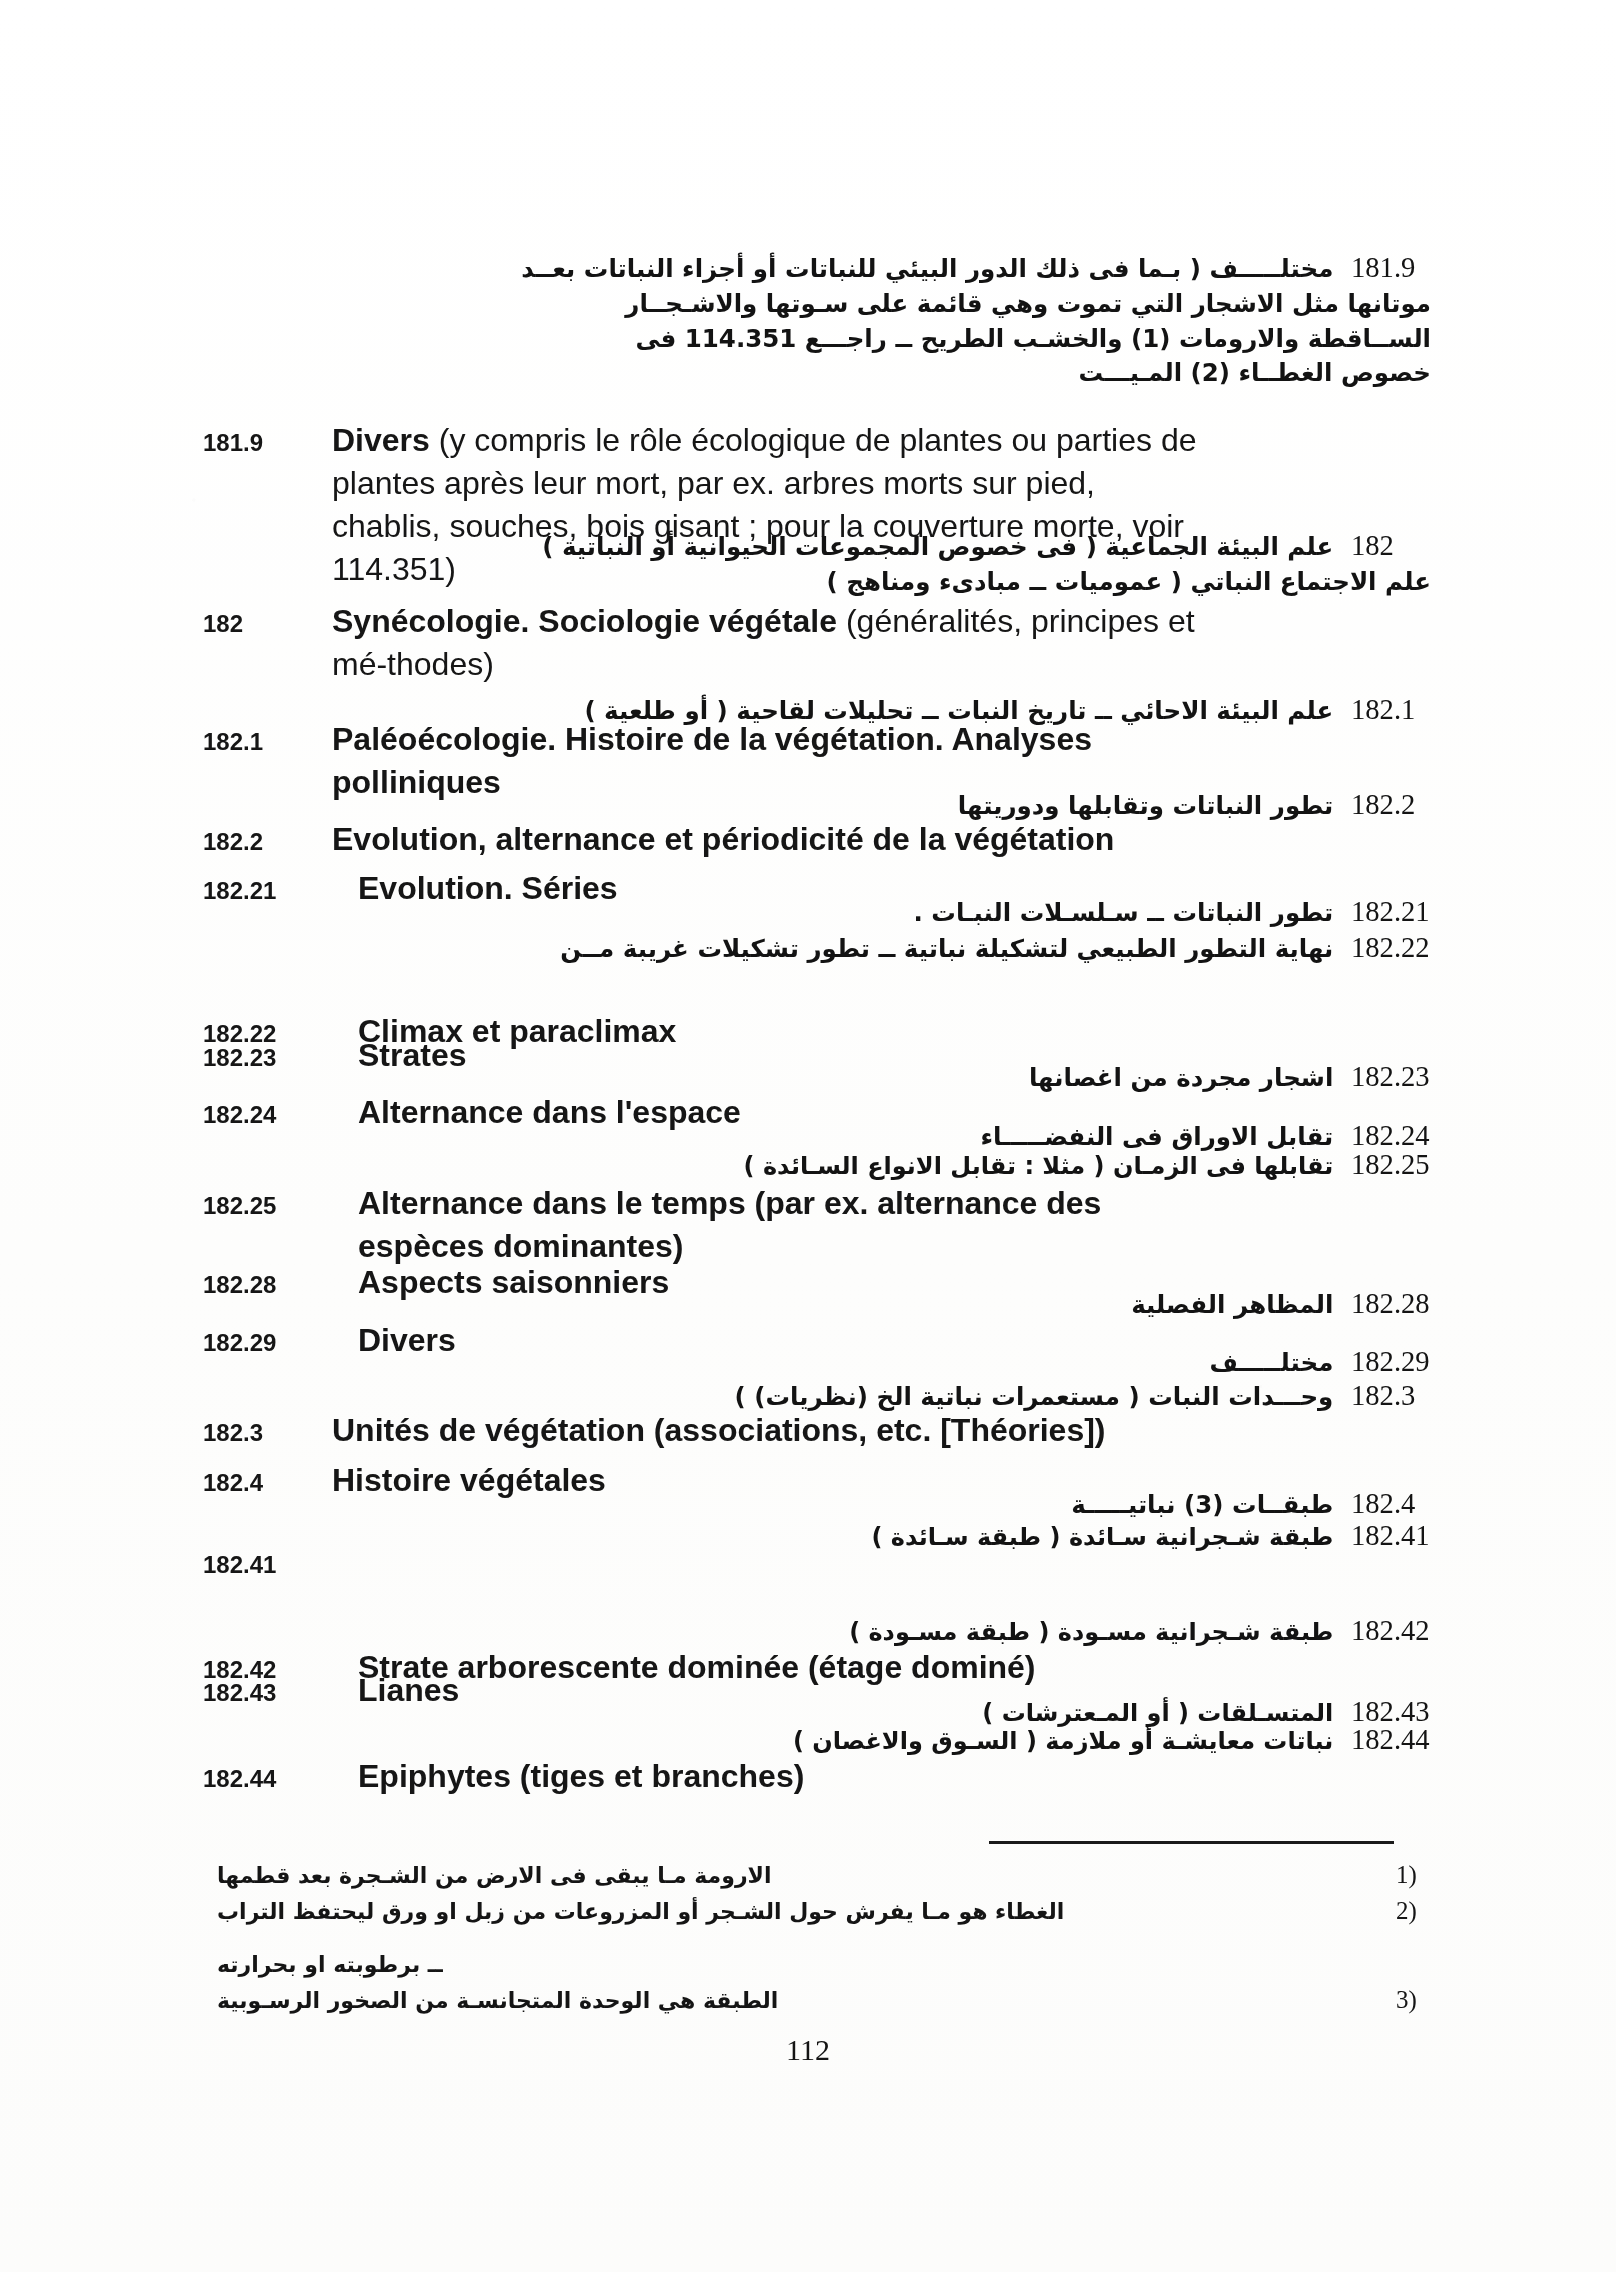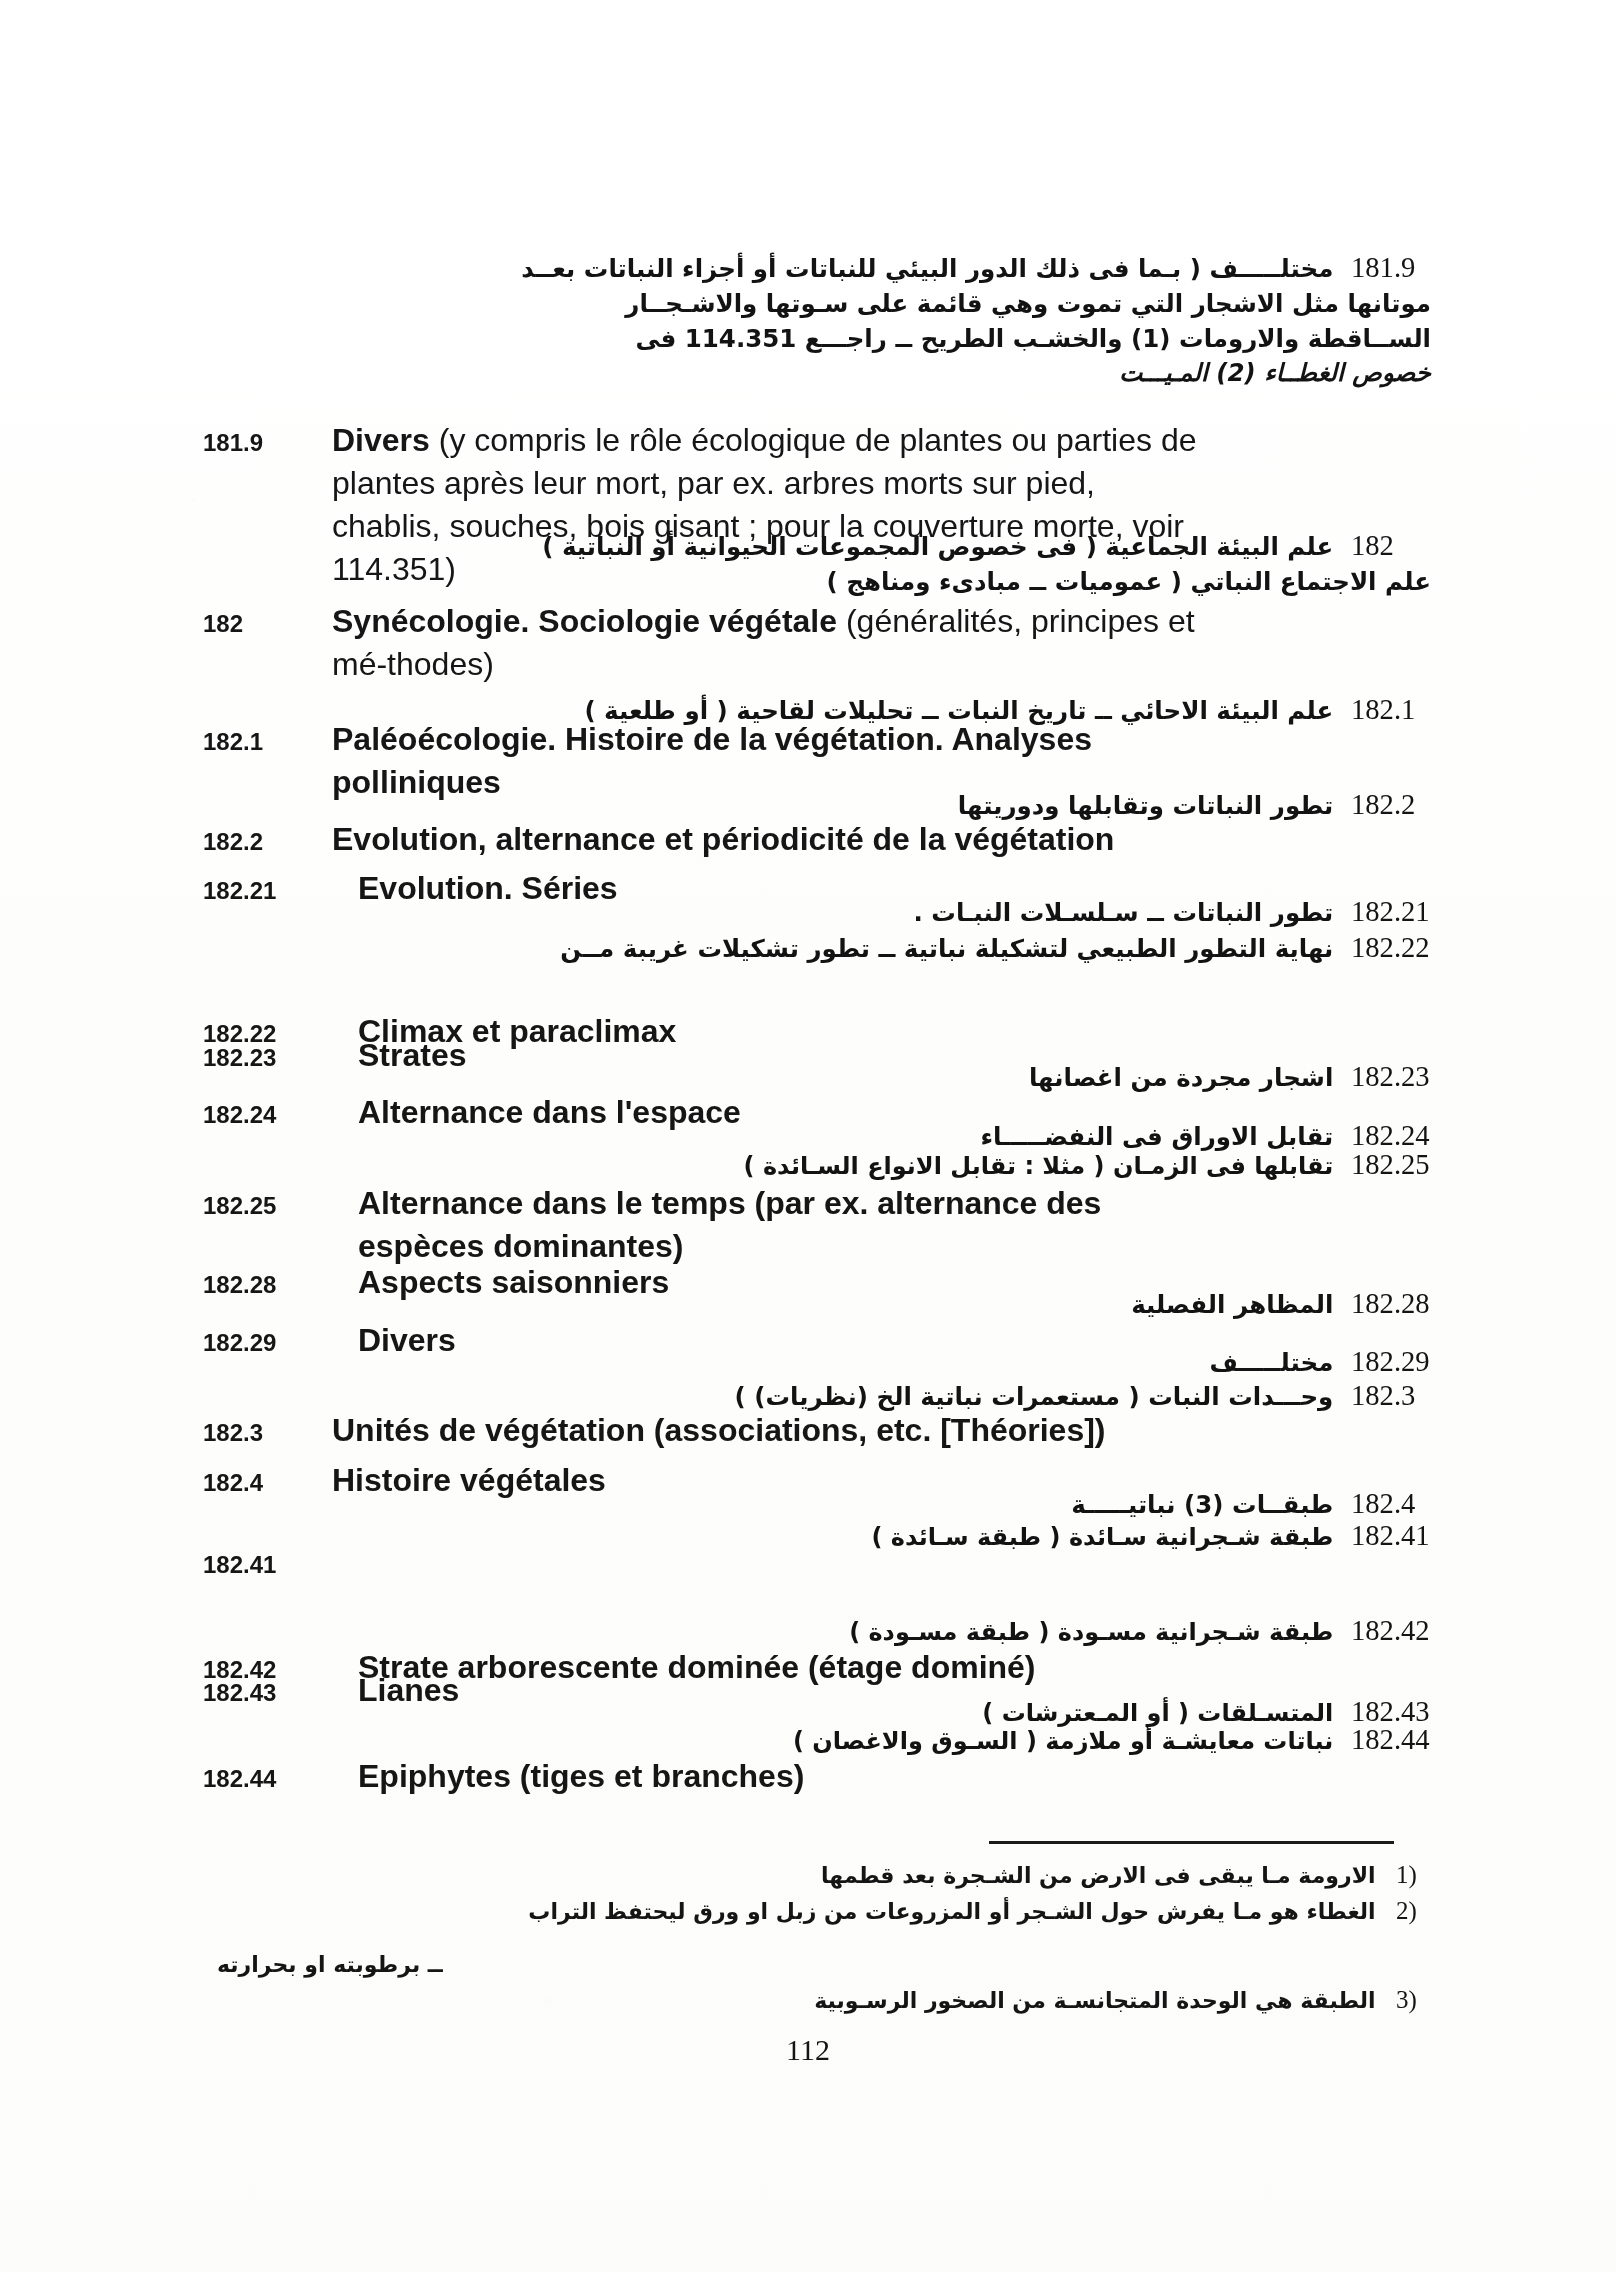--- a/index.html
+++ b/index.html
@@ -142,21 +142,21 @@
     font-size: 25px;
     direction: ltr;
     flex: 0 0 auto;
     min-width: 35px;
     text-align: left;
   }
   .fn-text {
     font-size: 22px;
     line-height: 1.46;
     flex: 1 1 auto;
-    text-align: right;
+    text-align: left;
   }
   .fn-cont {
     font-size: 22px;
     line-height: 1.46;
     text-align: left;
     direction: rtl;
   }
 
   
   #page-number {
@@ -179,21 +179,21 @@
   <div id="content">
 
     <div class="entry" style="position:absolute; left:0; top:252px; width:1616px;">
       <div class="ar-block" style="position:absolute; right:185px; top:0; width:1040px;">
         <div class="ar-row">
           <div class="ar-num">181.9</div>
           <div class="ar-text">مختلـــــف ( بـما فى ذلك الدور البيئي للنباتات أو أجزاء النباتات بعــد</div>
         </div>
         <div class="ar-cont" style="padding-left:98px;">موتانها مثل الاشجار التي تموت وهي قائمة على سـوتها والاشـجــار</div>
         <div class="ar-cont" style="padding-left:98px;">الســاقطة والارومات (1) والخشـب الطريح ــ راجـــع 114.351 فى</div>
-        <div class="ar-cont" style="padding-left:98px;font-style:italic;">خصوص الغطــاء (2) المـيـــت</div>
+        <div class="ar-cont" style="padding-left:98px;">خصوص الغطــاء (2) المـيـــت</div>
       </div>
       <div class="fr-block" style="position:absolute; left:203px; top:167px; width:1006px;">
         <div class="fr-row">
           <div class="fr-num" style="width:129px;">181.9</div>
           <div class="fr-text"><span class="lead">Divers</span><span class="body"> (y compris le rôle écologique de plantes ou parties de plantes après leur mort, par ex. arbres morts sur pied, chablis, souches, bois gisant ; pour la couverture morte, voir 114.351)</span></div>
         </div>
       </div>
     </div>
 
     <div class="entry" style="position:absolute; left:0; top:530px; width:1616px;">

